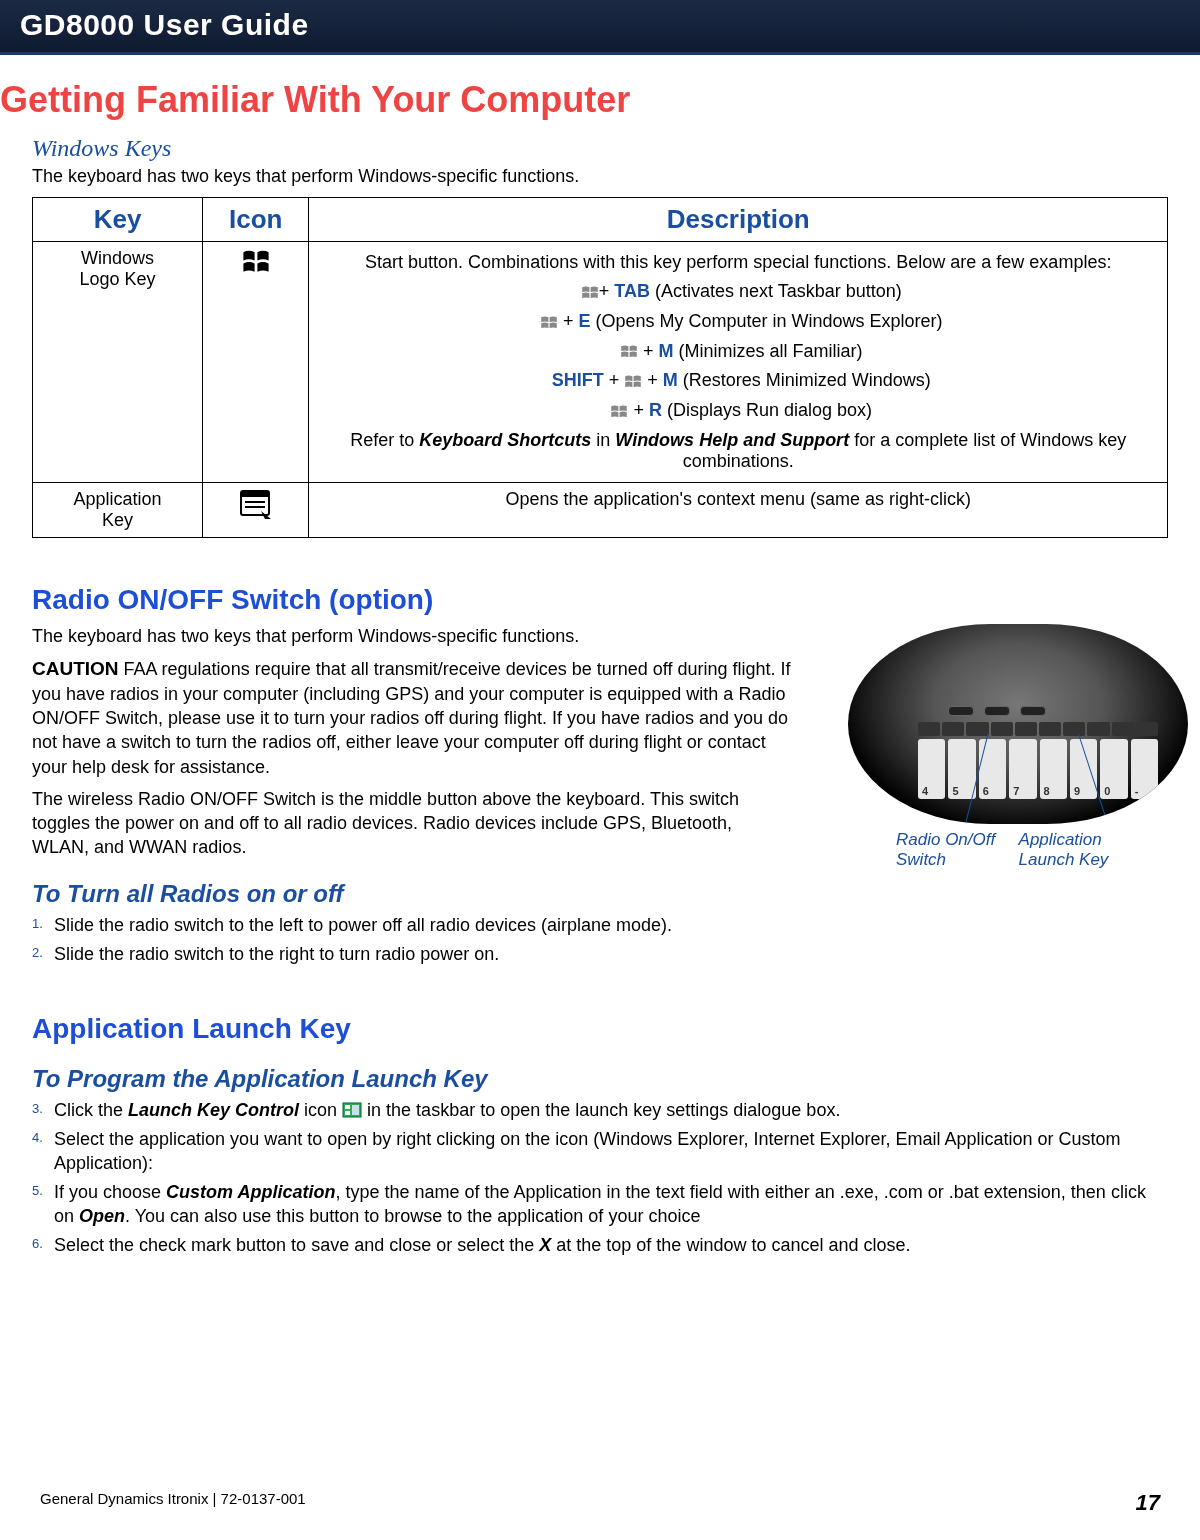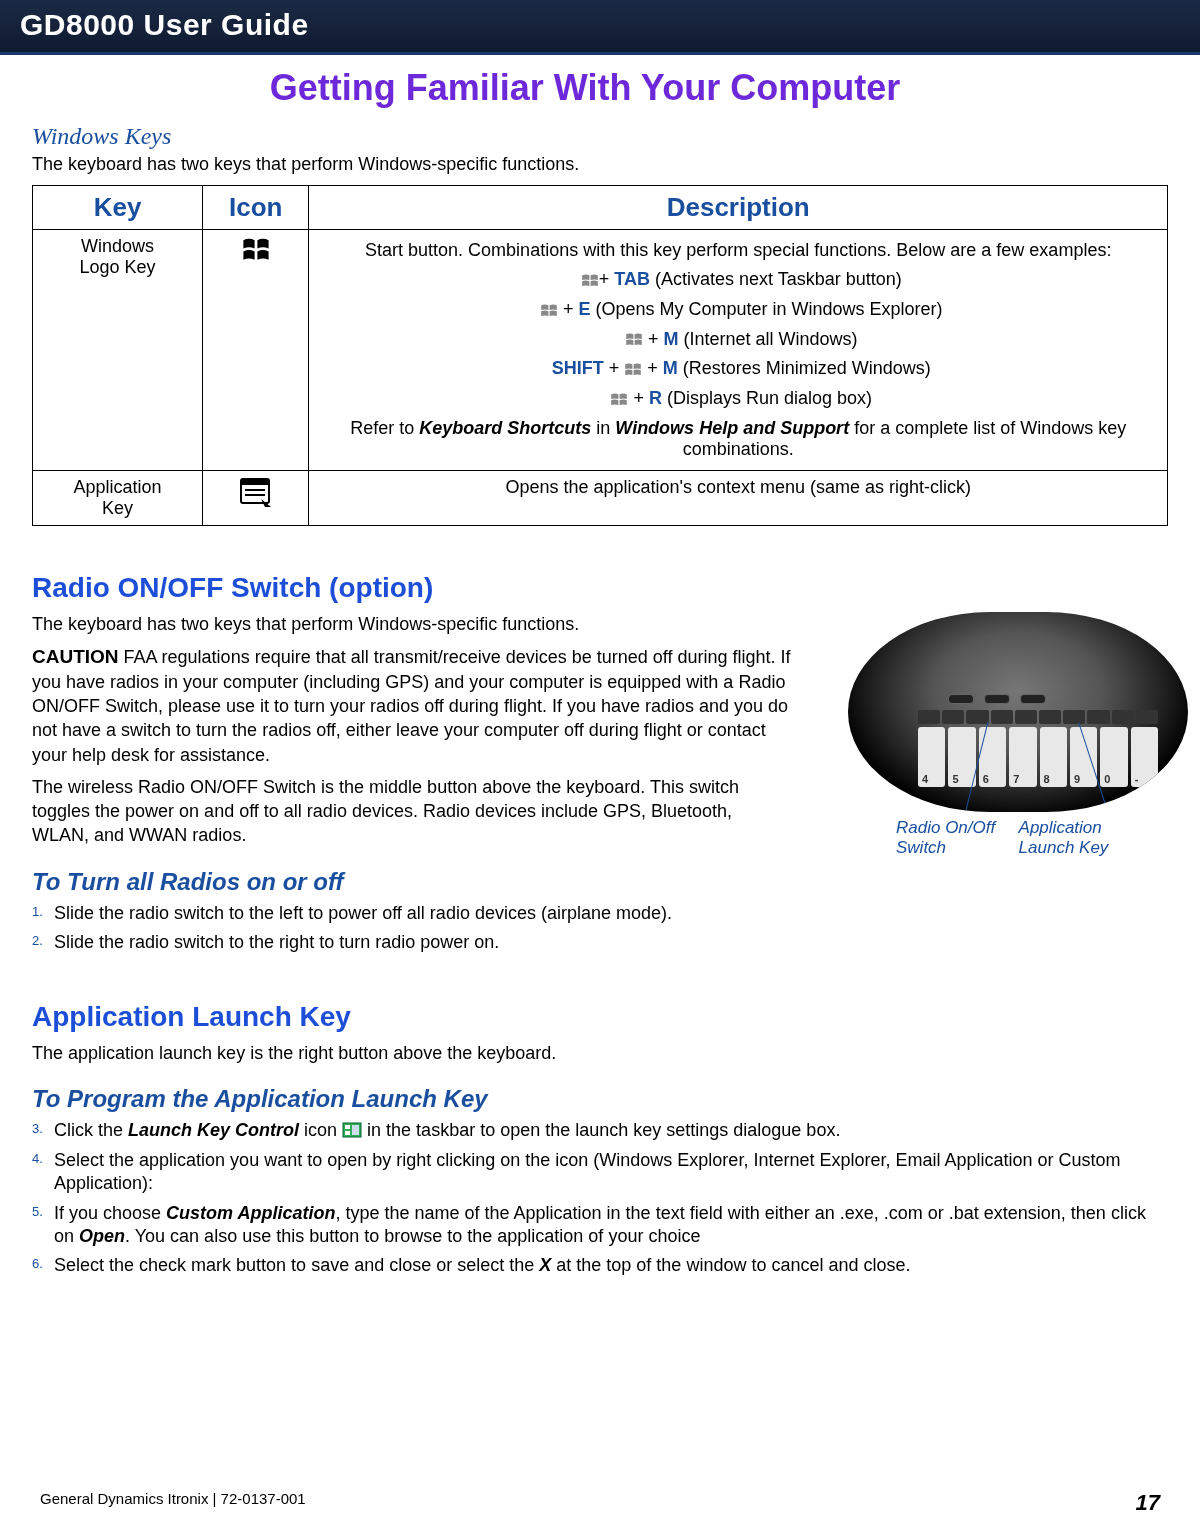--- a/index.html
+++ b/index.html
@@ -19,27 +19,27 @@
     border-bottom: 3px solid #1a3a6c;
   }
   .header-bar h1 {
     font-family: "Arial Narrow", Arial, sans-serif;
     font-stretch: condensed;
     font-weight: bold;
     font-size: 30px;
     letter-spacing: 0.5px;
   }
   .page-title {
-    color: #6d28d9;
+    color: #ef4444;
     font-family: "Arial Narrow", Arial, sans-serif;
     font-stretch: condensed;
     font-weight: bold;
     font-size: 36px;
-    text-align: center;
-    padding: 12px 30px 14px 0;
+    text-align: left;
+    padding: 24px 30px 14px 0;
   }
   .content { padding: 0 32px; }
   .subsection-title {
     color: #1a4fa0;
     font-style: italic;
     font-size: 24px;
     font-family: Georgia, 'Times New Roman', serif;
     margin-bottom: 4px;
   }
   .intro { margin-bottom: 10px; }
@@ -228,21 +228,21 @@
                 </svg></span><span>+ </span><span class="blue-key">TAB</span><span> (Activates next Taskbar button)</span>
           </p>
           <p class="combo-line">
             <span class="win-mini"><svg viewBox="0 0 15 12">
                   <use href="#winmini"></use>
                 </svg></span><span> + </span><span class="blue-key">E</span><span> (Opens My Computer in Windows Explorer)</span>
           </p>
           <p class="combo-line">
             <span class="win-mini"><svg viewBox="0 0 15 12">
                   <use href="#winmini"></use>
-                </svg></span><span> + </span><span class="blue-key">M</span><span> (Internet all Windows)</span>
+                </svg></span><span> + </span><span class="blue-key">M</span><span> (Minimizes all Familiar)</span>
           </p>
           <p class="combo-line">
             <span class="blue-key">SHIFT</span><span> + </span><span class="win-mini"><svg viewBox="0 0 15 12">
                   <use href="#winmini"></use>
                 </svg></span><span> + </span><span class="blue-key">M</span><span> (Restores Minimized Windows)</span>
           </p>
           <p class="combo-line">
             <span class="win-mini"><svg viewBox="0 0 15 12">
                   <use href="#winmini"></use>
                 </svg></span><span> + </span><span class="blue-key">R</span><span> (Displays Run dialog box)</span>
@@ -316,21 +316,20 @@
         <div class="kb-line line2"></div>
       </div>
       <div class="kb-labels">
         <div><span>Radio On/Off Switch</span></div>
         <div><span>Application Launch Key</span></div>
       </div>
     </div>
   </div>
 
   <div class="section-title">Application Launch Key</div>
-  <p class="body-p">The application launch key is the right button above the keyboard.</p>
 
   <div class="sub-head">To Program the Application Launch Key</div>
   <ol class="steps">
     <li><span class="num">3.</span>
       <span>Click the </span><span class="bold-ital">Launch Key Control</span><span> icon </span><span class="launch-mini"><svg viewBox="0 0 20 16">
             <use href="#launchmini"></use>
           </svg></span><span> in the taskbar to open the launch key settings dialogue box.</span>
     </li>
     <li><span class="num">4.</span><span>Select the application you want to open by right clicking on the icon (Windows Explorer, Internet Explorer, Email Application or Custom Application):</span></li>
     <li><span class="num">5.</span>

